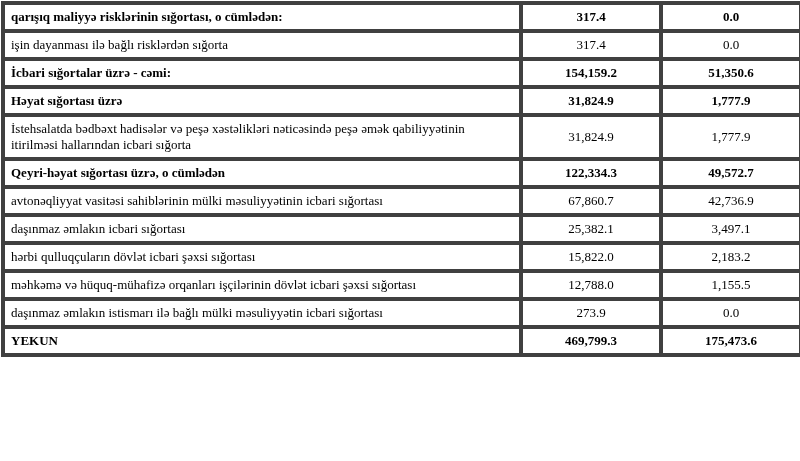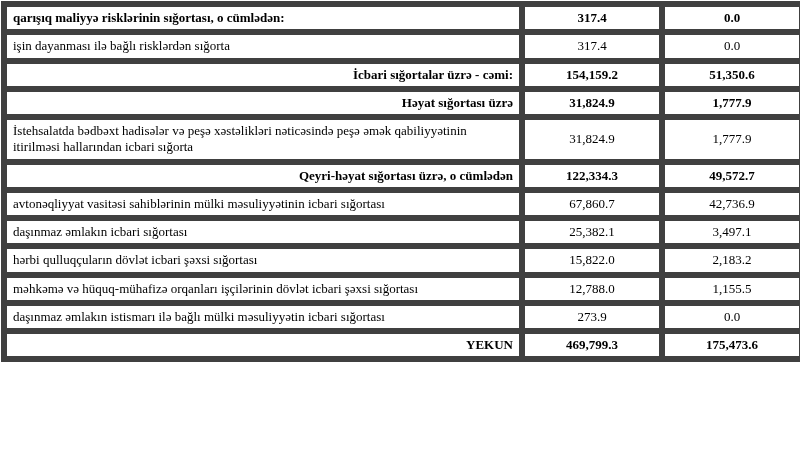--- a/index.html
+++ b/index.html
@@ -16,38 +16,38 @@
     background: #ffffff;
     overflow: hidden;
   }
   table.ins-table {
     width: 798px;
     border-collapse: collapse;
     table-layout: fixed;
     margin: 1px;
   }
   table.ins-table td {
-    border: 6px solid #404040;
+    border: 4px solid #404040;
     font-size: 13px;
     line-height: 1.25;
     padding: 3px 6px;
     vertical-align: middle;
     overflow: hidden;
   }
   table.ins-table {
     border: 2px solid #000000;
   }
   tr.row { height: 28px; }
   tr.row-tall { height: 44px; }
 
   td.label { text-align: left; }
   td.num   { text-align: center; white-space: nowrap; }
 
   td.bold        { font-weight: bold; }
-  td.center      { text-align: right; margin-top: 16px; }
+  td.center      { text-align: left; margin-top: 16px; }
   td.italic      { font-style: italic; }
   td.fs14        { font-size: 14px; }
 
   td.indent-0 { padding-left: 7px; }
   td.indent-1 { padding-left: 13px; }
   td.indent-2 { padding-left: 28px; }
   td.indent-15 { padding-left: 21px; }
 
   tr.thick-top td { border-top: 2px solid #000000; }
 </style>

